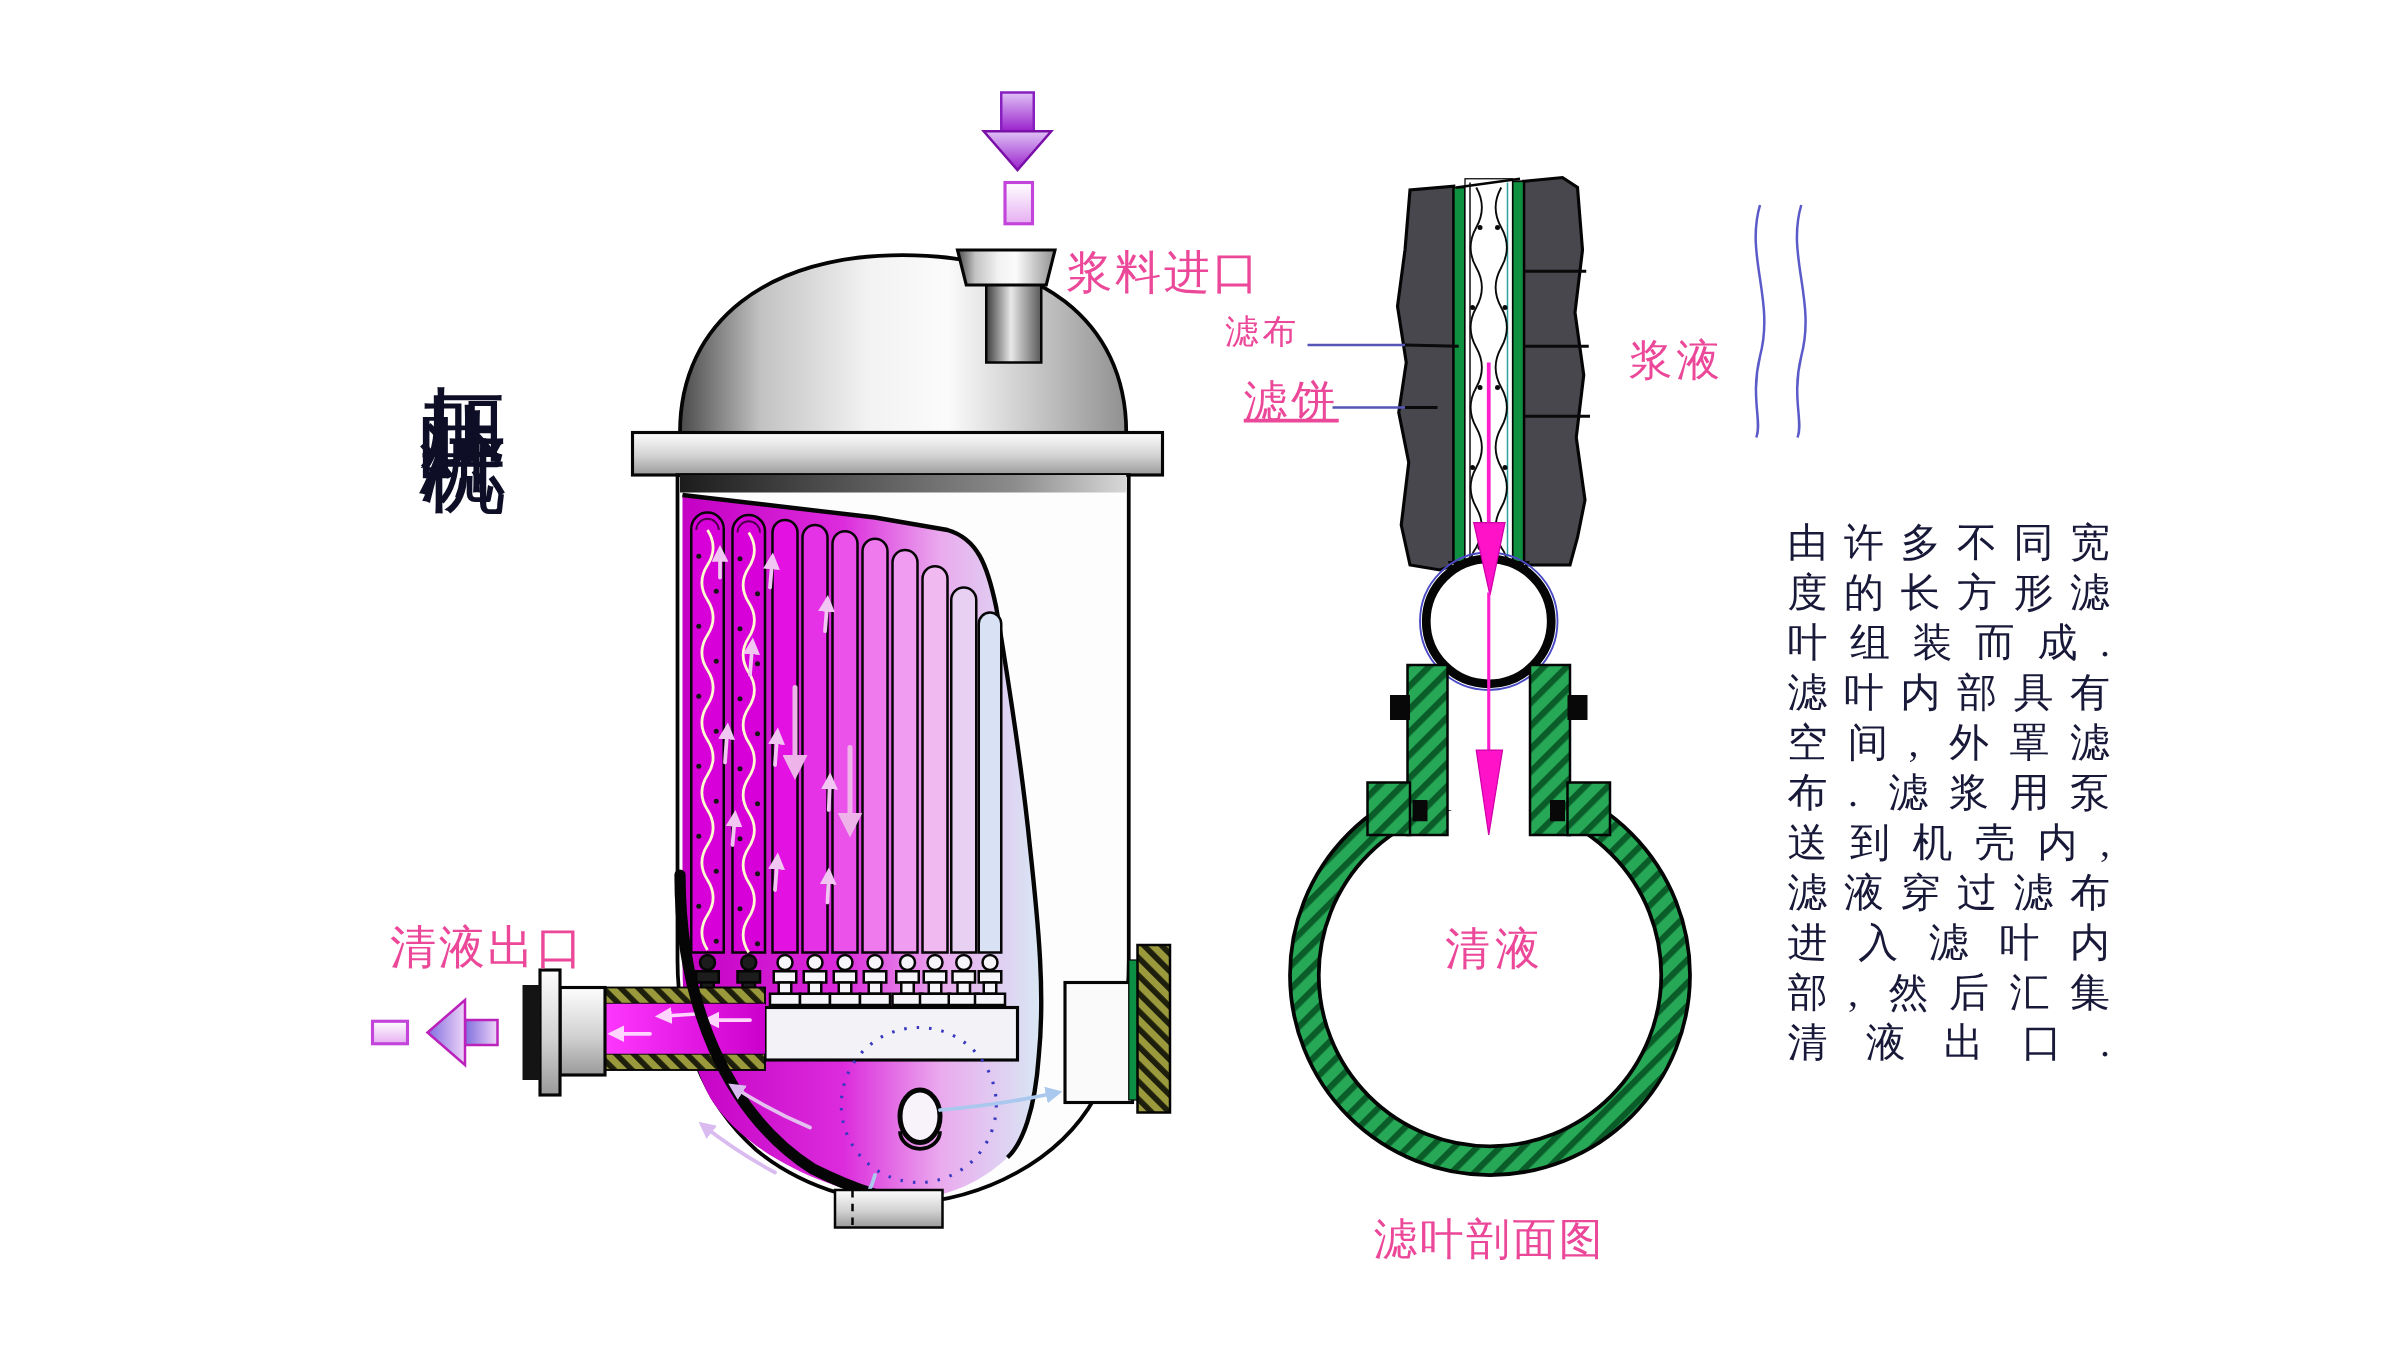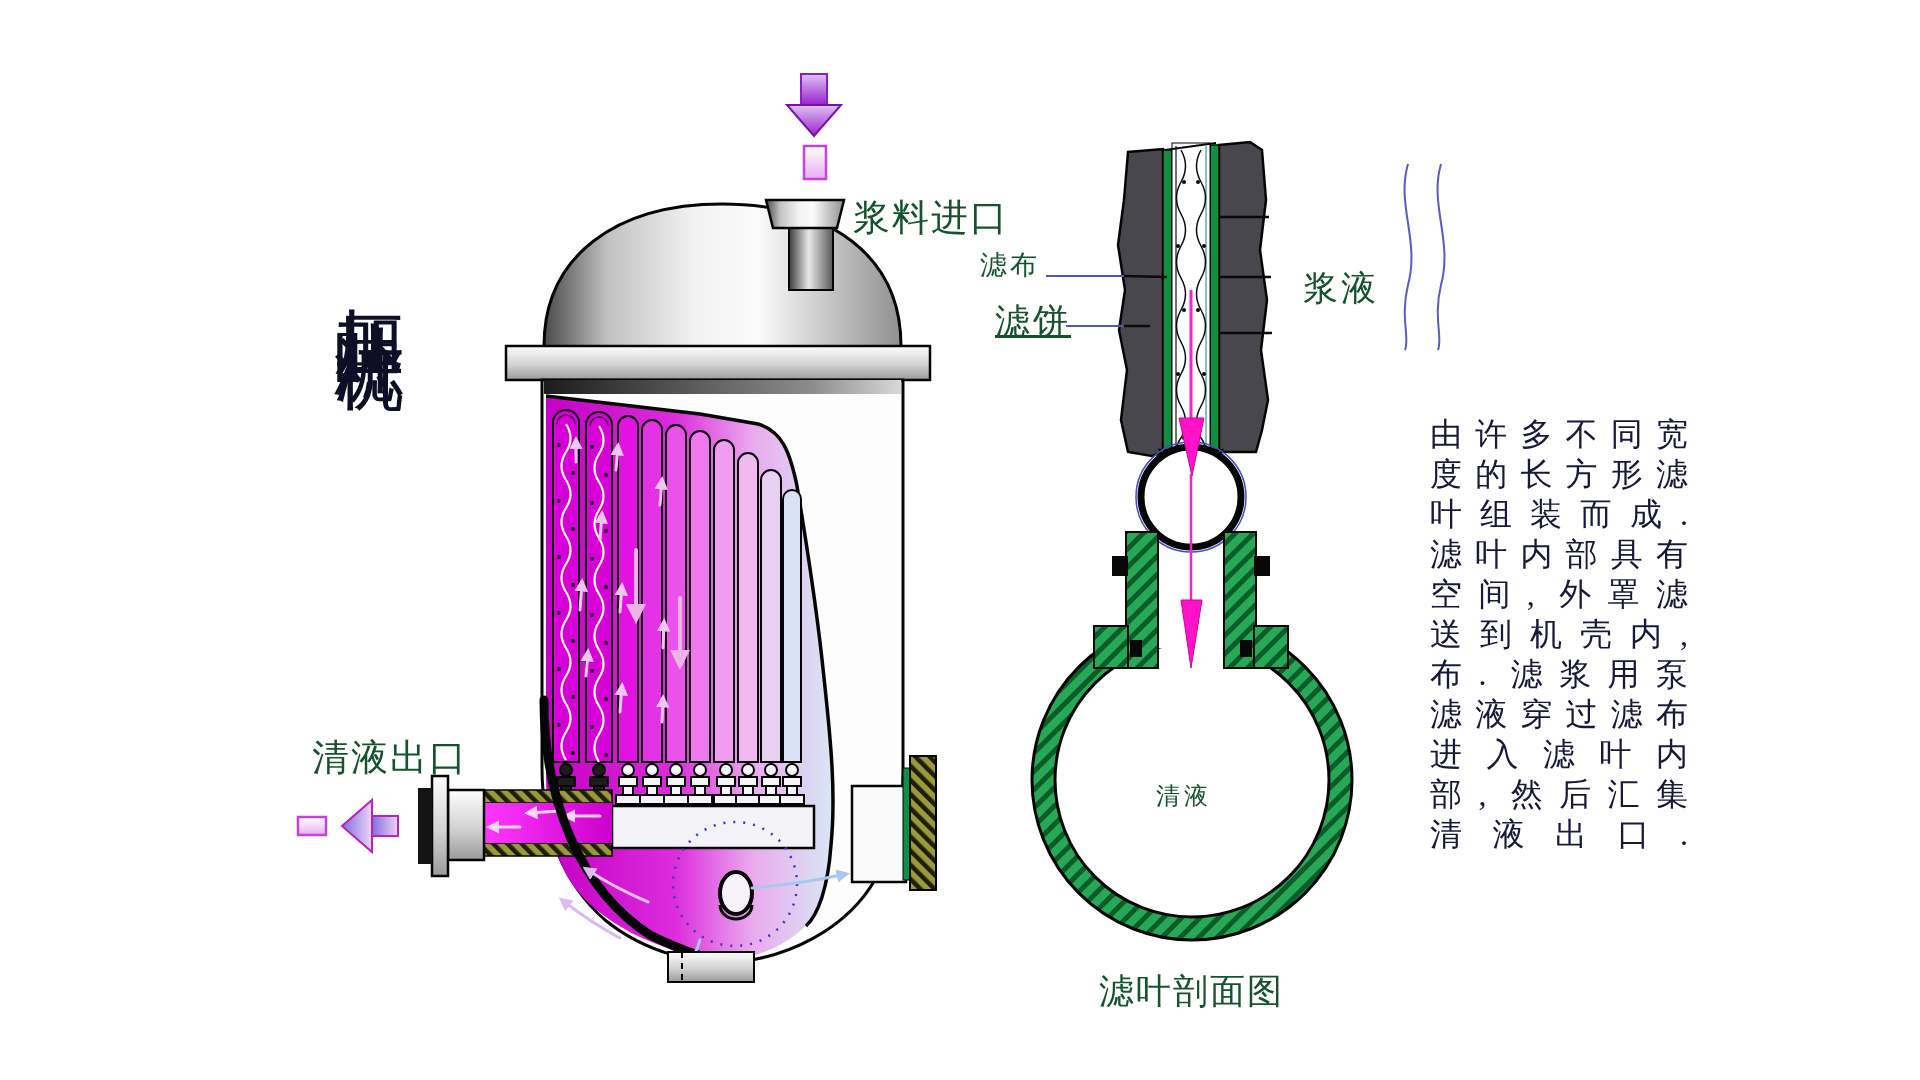--- a/index.html
+++ b/index.html
@@ -1,19 +1,19 @@
 <!DOCTYPE html>
 <html><head>
 <meta charset="utf-8">
 <style>
   html,body{margin:0;padding:0;background:#ffffff;}
   .stage{position:relative;width:1920px;height:1080px;background:#ffffff;overflow:hidden;
          font-family:"Liberation Serif", serif;color:#14142e;}
   .abs{position:absolute;}
-  .label{font-size:36px;color:#14532d;white-space:nowrap;letter-spacing:2px;}
+  .label{font-size:36px;color:#ec4899;white-space:nowrap;letter-spacing:2px;}
   .vtitle{writing-mode:vertical-rl;text-orientation:upright;font-size:70px;letter-spacing:9px;color:#0e0e26;}
   .desc{width:258px;color:#181838;margin-top:10px;}
   .desc-line{width:258px;font-size:32px;line-height:40px;text-align:justify;text-align-last:justify;white-space:nowrap;}
   svg{position:absolute;left:0;top:0;}
 </style>
 </head>
 <body>
 
 <div class="stage">
 
@@ -364,31 +364,31 @@
   <div class="abs label" style="left:853px; top:193px; font-size:37px;">浆料进口</div>
 
   <div class="abs label" style="left:312px; top:733px; font-size:37px;">清液出口</div>
 
   <div class="abs label" style="left:980px; top:247px; font-size:27px; letter-spacing:3px;">滤布</div>
 
   <div class="abs label" style="left:995px; top:298px; font-size:35px; letter-spacing:3px;text-decoration:underline;">滤饼</div>
 
   <div class="abs label" style="left:1303px; top:265px; font-size:35px; letter-spacing:3px;">浆液</div>
 
-  <div class="abs label" style="left:1156px; top:735px; font-size:24px; letter-spacing:4px;margin-top:45px;">清液</div>
+  <div class="abs label" style="left:1156px; top:735px; font-size:36px; letter-spacing:4px;">清液</div>
 
   <div class="abs label" style="left:1099px; top:968px; font-size:35px;">滤叶剖面图</div>
 
   <div class="abs desc" style="left:1430px; top:404px;">
     <div class="desc-line">由许多不同宽</div>
     <div class="desc-line">度的长方形滤</div>
     <div class="desc-line">叶组装而成.</div>
     <div class="desc-line">滤叶内部具有</div>
     <div class="desc-line">空间, 外罩滤</div>
+    <div class="desc-line">布. 滤浆用泵</div>
     <div class="desc-line">送到机壳内,</div>
-    <div class="desc-line">布. 滤浆用泵</div>
     <div class="desc-line">滤液穿过滤布</div>
     <div class="desc-line">进入滤叶内</div>
     <div class="desc-line">部, 然后汇集</div>
     <div class="desc-line">清液出口.</div>
   </div>
 
 </div>
 
 </body></html>

